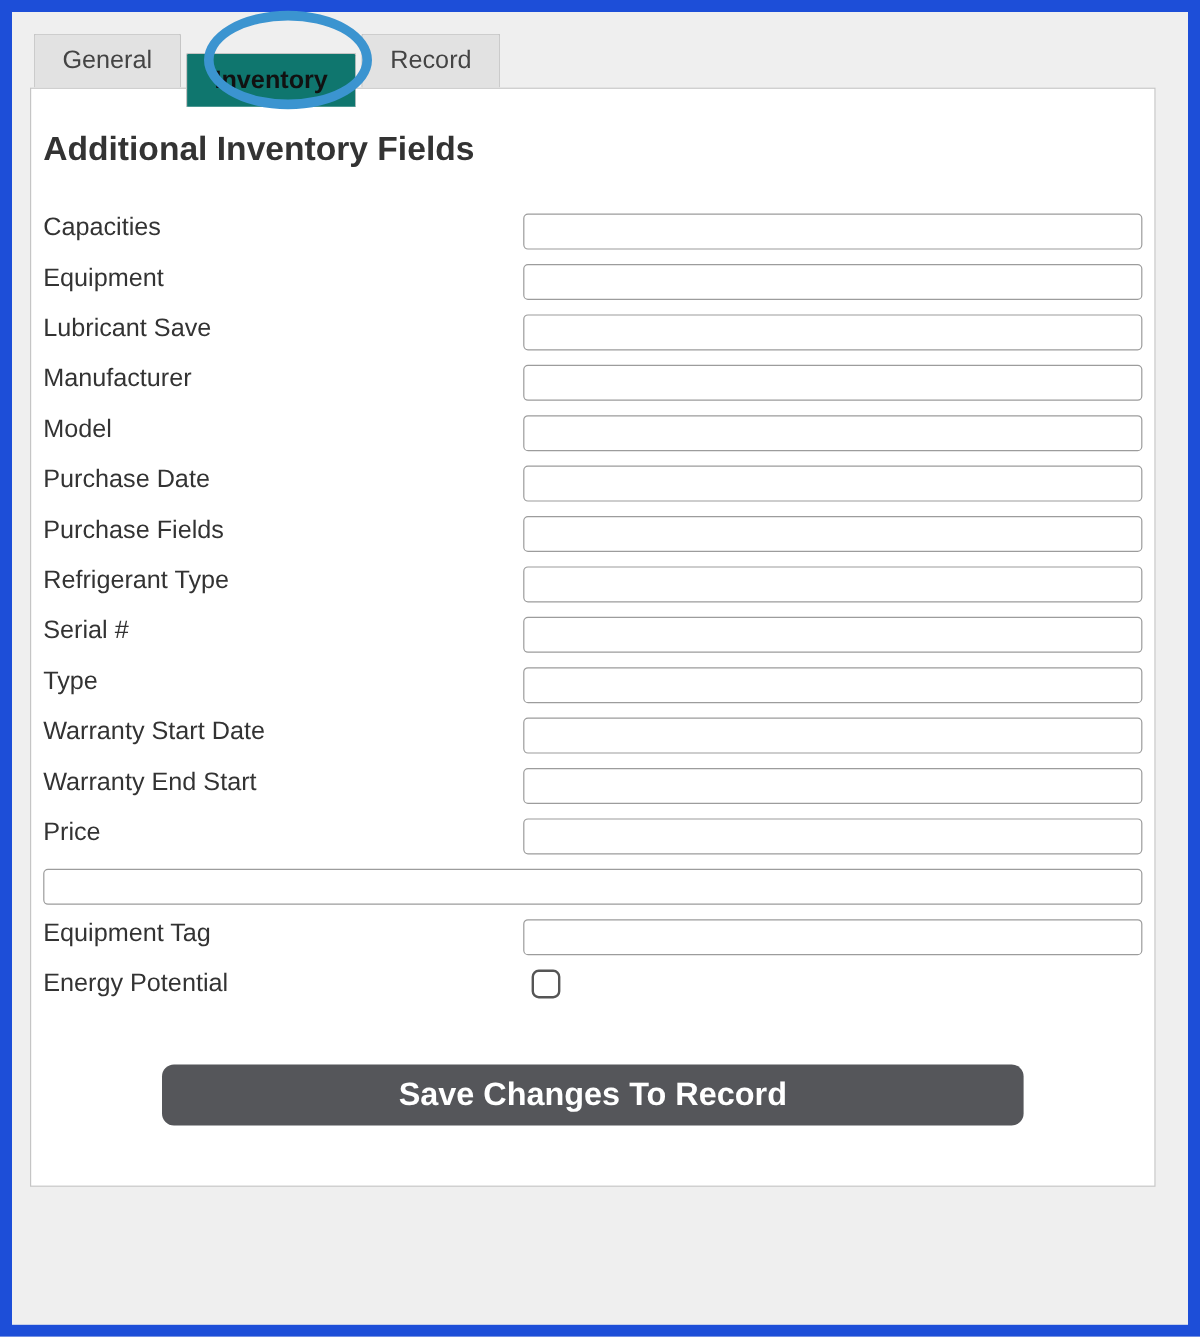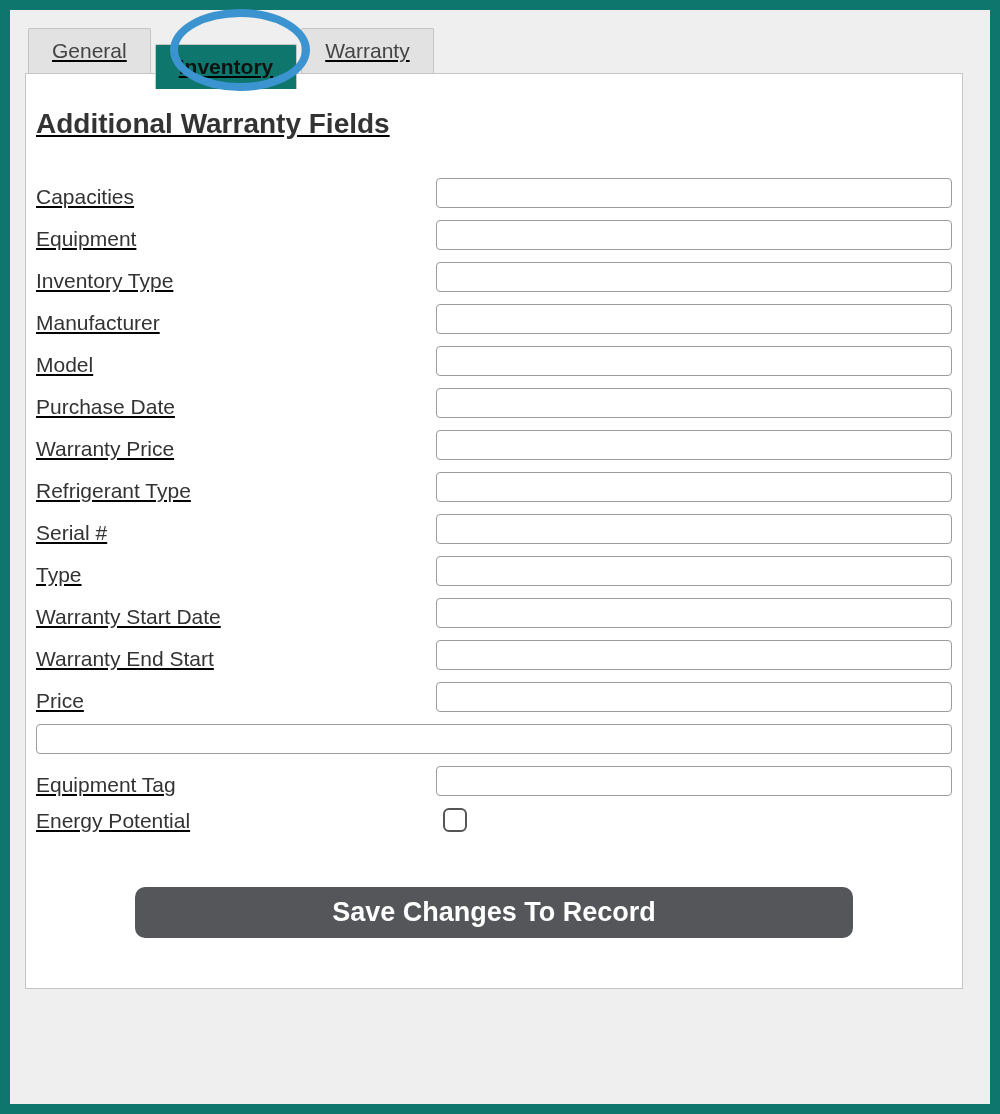--- a/index.html
+++ b/index.html
@@ -1,26 +1,25 @@
 <!DOCTYPE html>
 <html><head>
   <meta charset="utf-8">
   <style>
     * { box-sizing: border-box; margin: 0; padding: 0; }
     body {
       font-family: -apple-system, BlinkMacSystemFont, "Segoe UI", Helvetica, Arial, sans-serif;
       background: #fff;
     }
     .outer {
-      border: 10px solid #0f766e;
+      border: 10px solid #1d4ed8;
       padding: 18px 27px 30px 15px;
       width: 1000px;
       height: 1114px;
       background: #efefef;
-      text-decoration: underline;
     }
     .stage { position: relative; }
     .tabs {
       display: flex;
       gap: 4px;
       padding-left: 3px;
     }
     .tab {
       background: #e2e2e2;
       border: 1px solid #c5c5c5;
@@ -49,21 +48,21 @@
       position: relative;
     }
     .heading {
       font-size: 28px;
       font-weight: 700;
       color: #333;
       margin-bottom: 38px;
     }
     .row {
       display: flex;
-      align-items: flex-end;
+      align-items: flex-start;
       margin-bottom: 12px;
     }
     .row label {
       width: 400px;
       font-size: 21px;
       color: #333;
       line-height: 1.1;
     }
     .row input[type=text]{
       flex: 1;
@@ -119,52 +118,52 @@
 </head>
 <body>
 
 <div class="outer">
   <div class="stage">
     <div class="circle-highlight"></div>
 
     <div class="tabs">
       <div class="tab">General</div>
       <div class="tab active">Inventory</div>
-      <div class="tab">Warranty</div>
+      <div class="tab">Record</div>
     </div>
 
     <div class="panel">
-      <div class="heading">Additional Warranty Fields</div>
+      <div class="heading">Additional Inventory Fields</div>
 
       <div class="row">
         <label>Capacities</label>
         <input type="text" value="" style="">
       </div>
       <div class="row">
         <label>Equipment</label>
         <input type="text" value="" style="">
       </div>
       <div class="row">
-        <label>Inventory Type</label>
+        <label>Lubricant Save</label>
         <input type="text" value="" style="">
       </div>
       <div class="row">
         <label>Manufacturer</label>
         <input type="text" value="" style="">
       </div>
       <div class="row">
         <label>Model</label>
         <input type="text" value="" style="">
       </div>
       <div class="row">
         <label>Purchase Date</label>
         <input type="text" value="" style="">
       </div>
       <div class="row">
-        <label>Warranty Price</label>
+        <label>Purchase Fields</label>
         <input type="text" value="" style="">
       </div>
       <div class="row">
         <label>Refrigerant Type</label>
         <input type="text" value="" style="">
       </div>
       <div class="row">
         <label>Serial #</label>
         <input type="text" value="" style="">
       </div>

